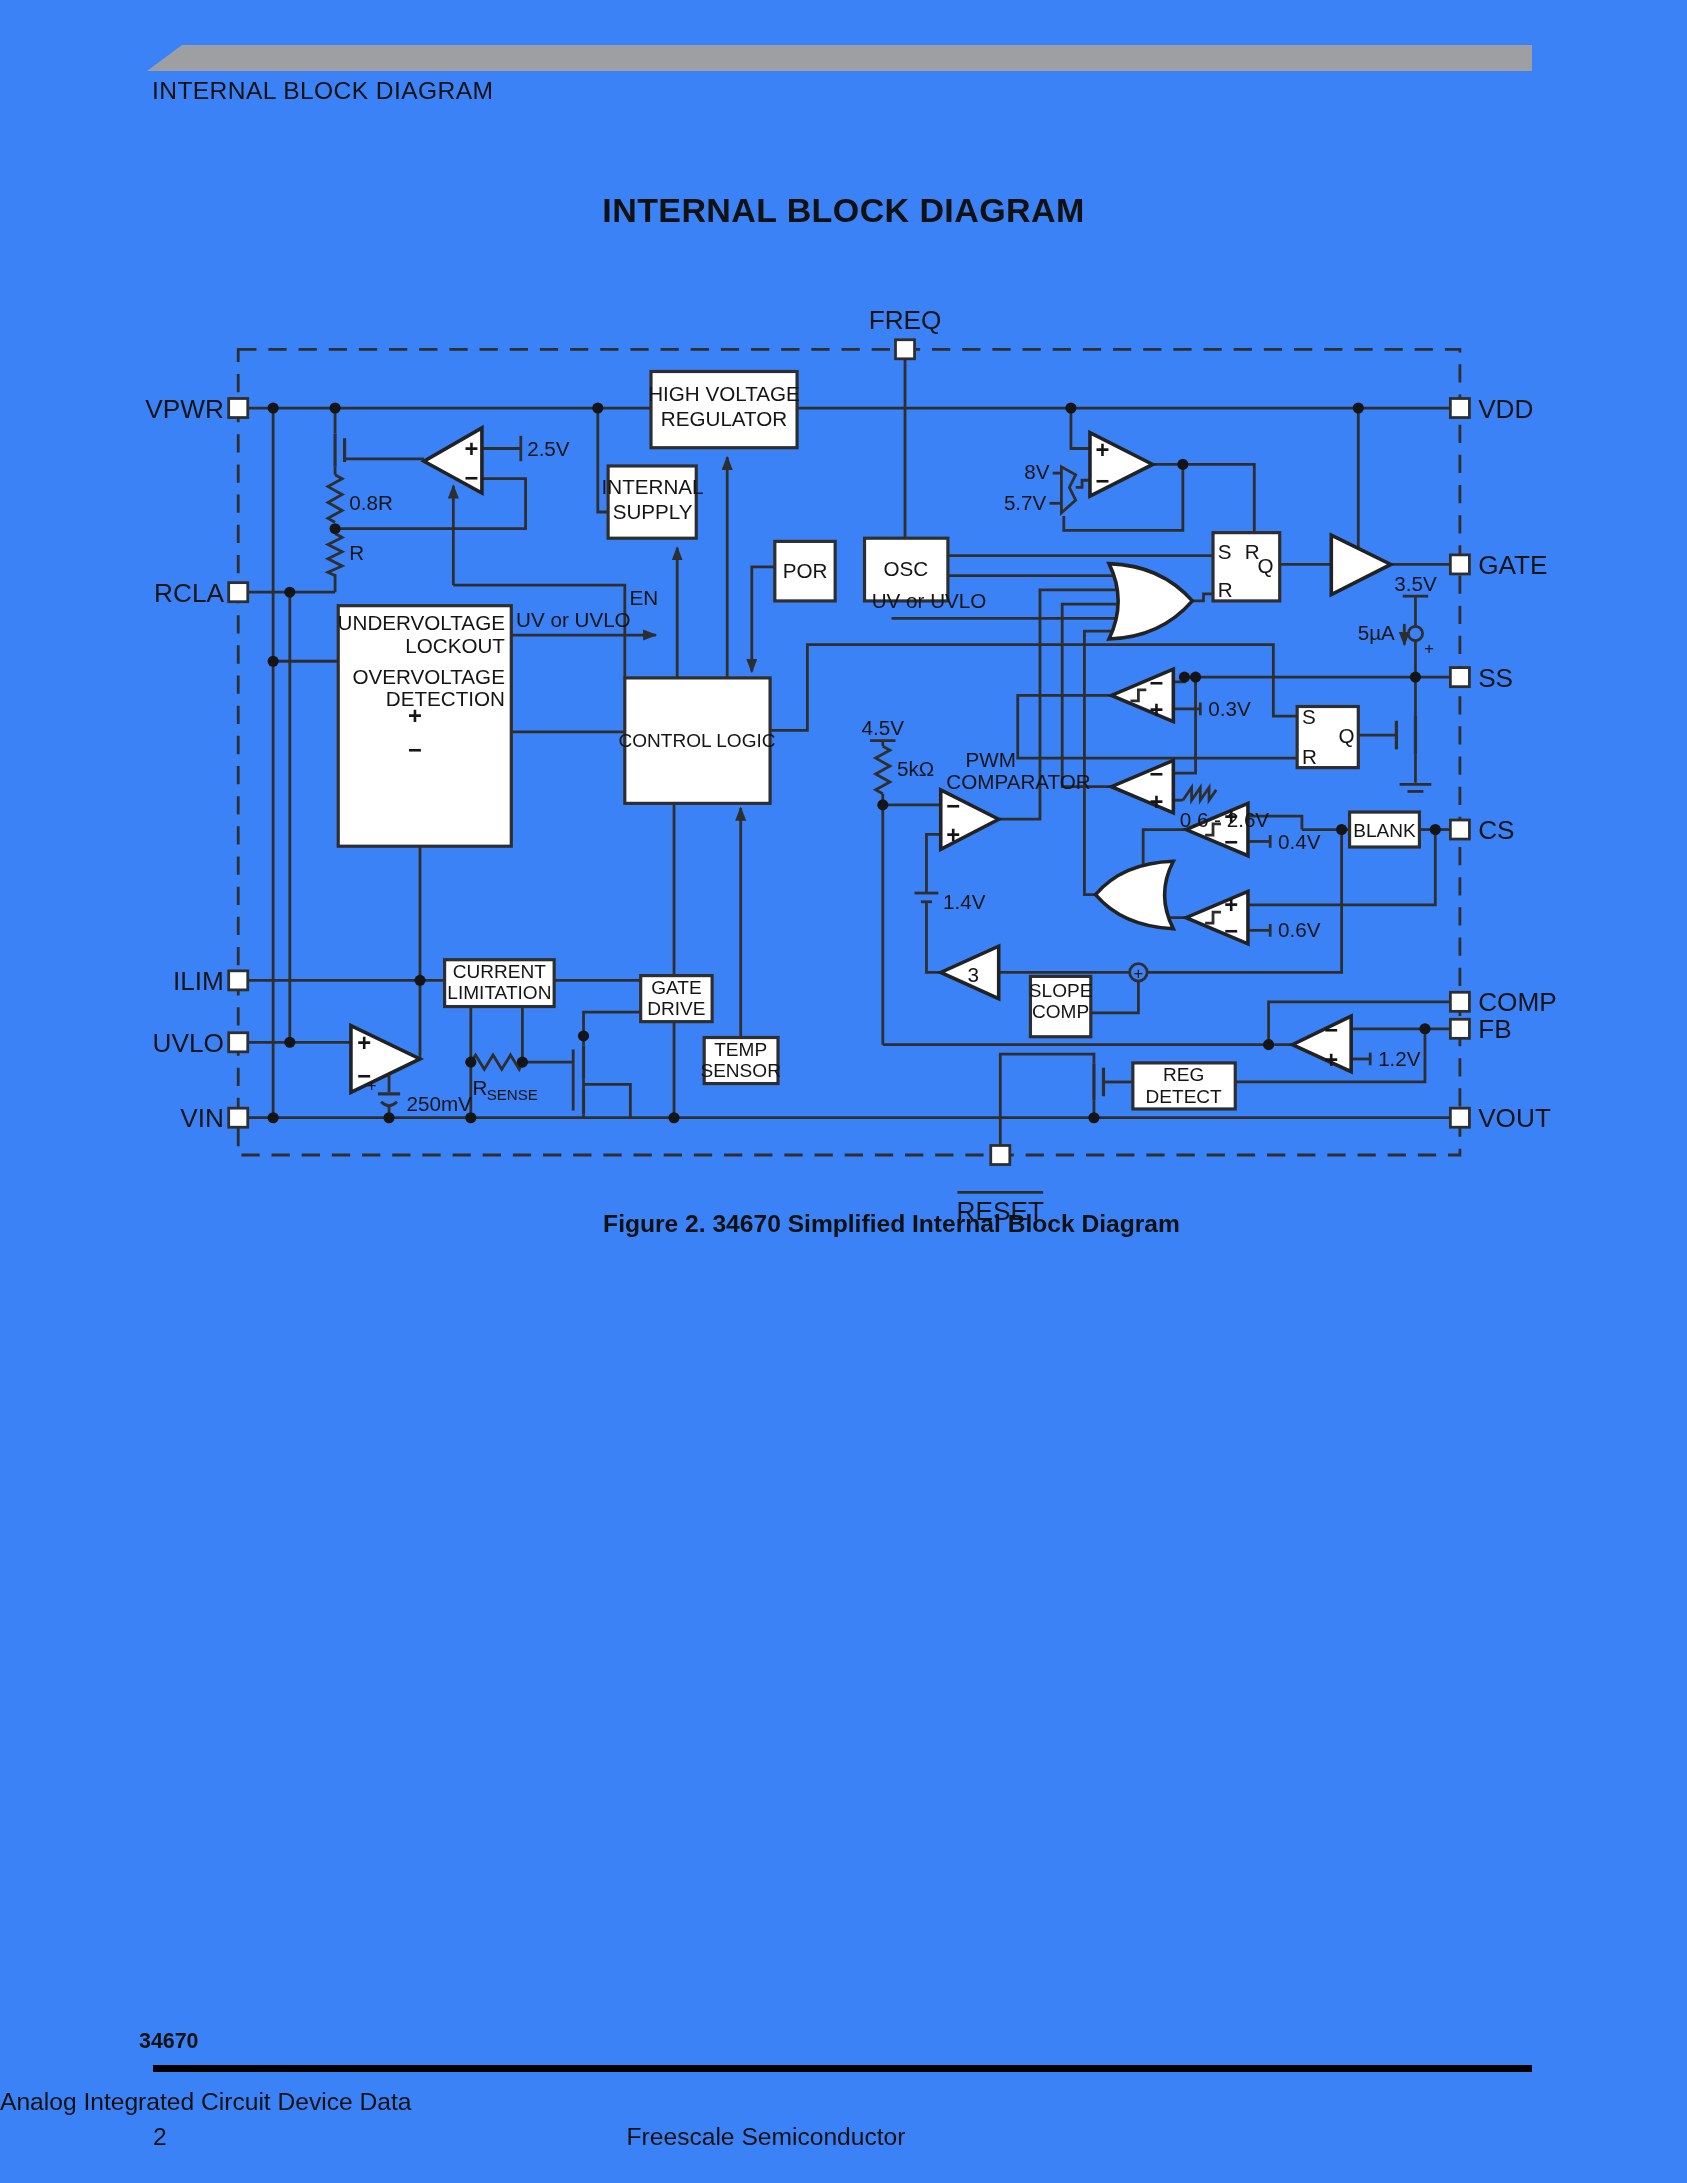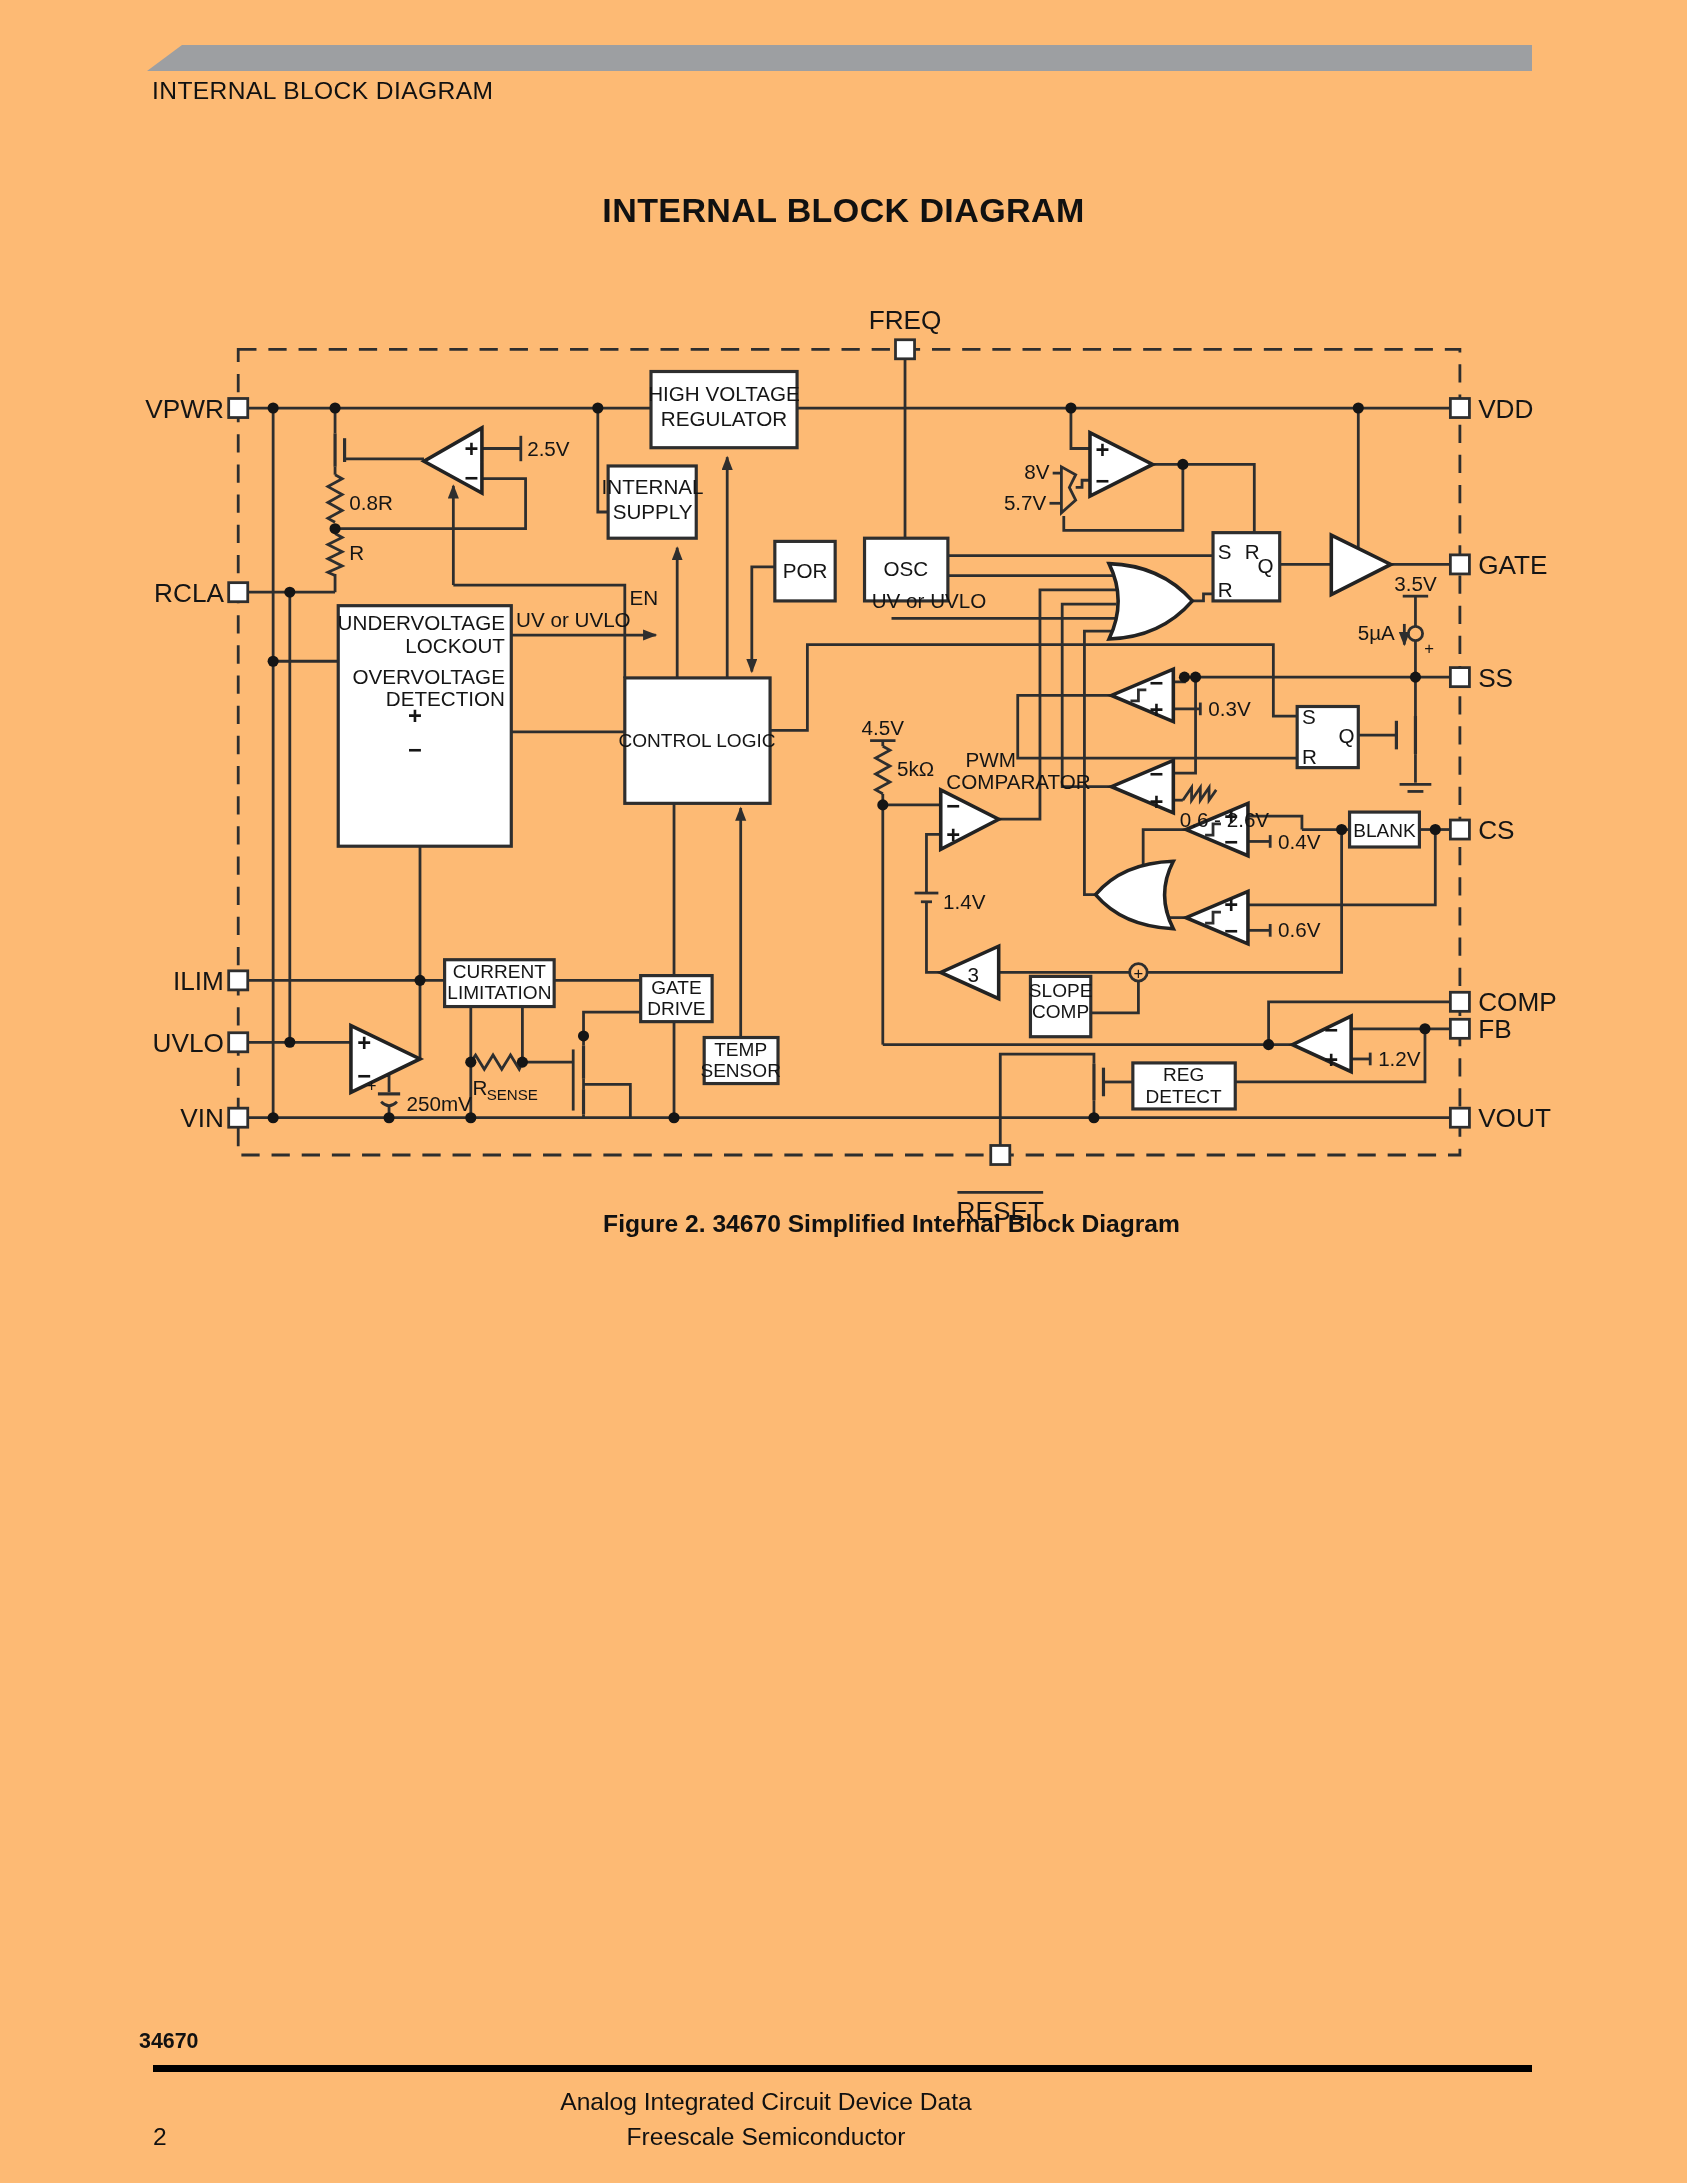--- a/index.html
+++ b/index.html
@@ -1,27 +1,27 @@
 <!DOCTYPE html>
 <html style="font-size:12.7px"><head>
 <meta charset="utf-8">
 <style>
   html,body{margin:0;padding:0;background:#fff;}
-  .page{position:relative;width:1687px;height:2183px;background:#fdba74;overflow:hidden;
+  .page{position:relative;width:1687px;height:2183px;background:#3b82f6;overflow:hidden;
         font-family:"Liberation Sans",sans-serif;color:#111;}
   .banner{position:absolute;left:147px;top:45px;width:1385px;height:26px;background:#9d9fa2;
           clip-path:polygon(35px 0,100% 0,100% 100%,0 100%);}
   .header-label{position:absolute;left:152px;top:77px;font-size:24.6px;letter-spacing:0.4px;}
   .doc-title{position:absolute;left:0;top:191px;width:1687px;text-align:center;
              font-size:34px;font-weight:bold;letter-spacing:0.4px;}
   .caption{position:absolute;left:0;top:1210px;width:1687px;text-align:center;
            font-size:24.6px;font-weight:bold;margin-left:48px;}
   .footer-part{position:absolute;left:139px;top:2029px;font-size:21.4px;font-weight:bold;}
   .footer-bar{position:absolute;left:153px;top:2065px;width:1379px;height:7.1px;background:#000;}
-  .footer-line1{position:absolute;left:0;top:2088px;width:1532px;text-align:center;font-size:24.6px;}
+  .footer-line1{position:absolute;left:0;top:2088px;width:1532px;text-align:left;font-size:24.6px;}
   .footer-line2{position:absolute;left:0;top:2123px;width:1532px;text-align:center;font-size:24.6px;}
   .page-num{position:absolute;left:153px;top:2123px;font-size:24.6px;}
   svg{position:absolute;left:0;top:0;}
   svg text{font-family:"Liberation Sans",sans-serif;fill:#151515;}
   .t26{font-size:26px;} .t24{font-size:24px;} .t33{font-size:33px;} .t19{font-size:19px;}
   .sign{font-size:30px;font-weight:bold;} .tsm{font-size:21px;}
   .w{stroke:#2e2e2e;stroke-width:3.5;fill:none;}
   .wb{stroke:#2e2e2e;stroke-width:4;fill:none;}
   .box{stroke:#2e2e2e;stroke-width:4;fill:#fff;}
   .tri{stroke:#222;stroke-width:4.5;fill:#fff;stroke-linejoin:miter;}

